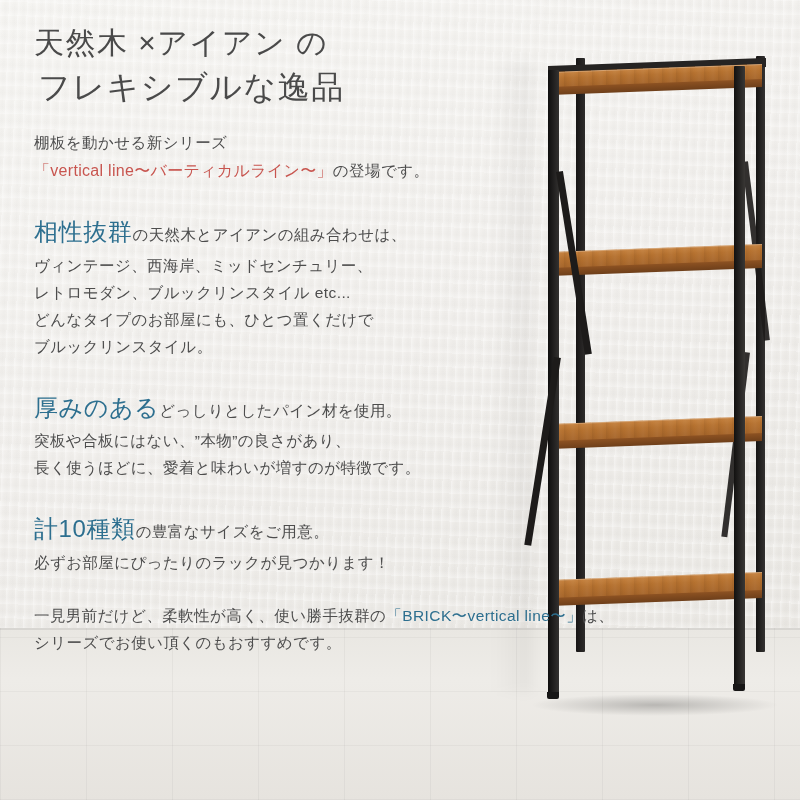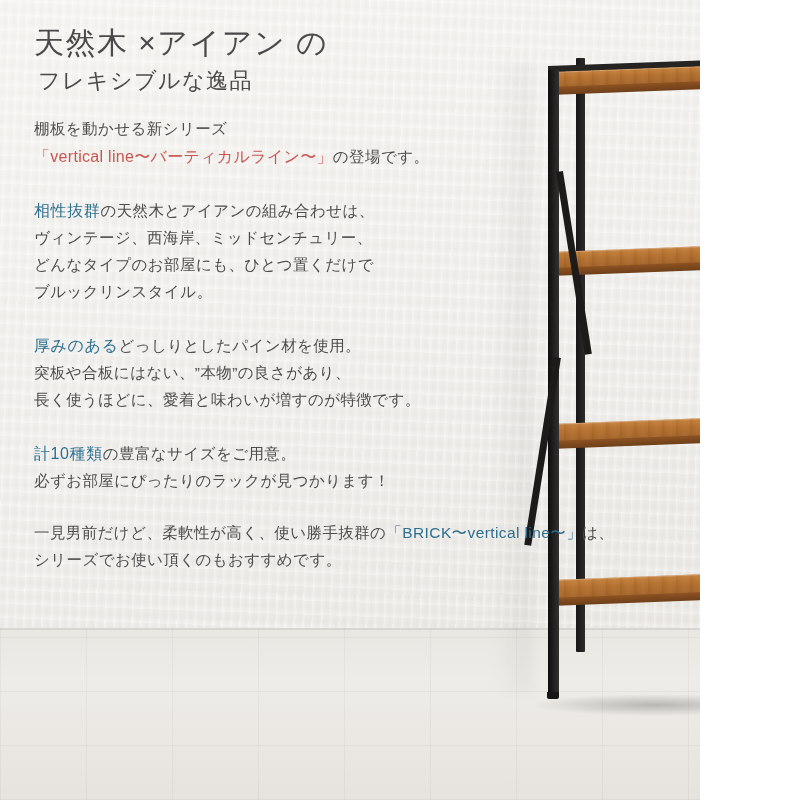--- a/index.html
+++ b/index.html
@@ -8,21 +8,21 @@
   }
   body {
     width: 800px;
     height: 800px;
     font-family: "Liberation Sans", sans-serif;
     background: #ffffff;
     overflow: hidden;
   }
   .page {
     position: relative;
-    width: 700px;
+    width: 800px;
     height: 800px;
     background: linear-gradient(160deg, #f6f5f2 0%, #f1efec 45%, #eceae6 75%, #e8e5e0 100%);
     overflow: hidden;
   }
   
   .wall-texture {
     position: absolute;
     inset: 0;
     background:
       repeating-linear-gradient(92deg, rgba(255,255,255,0.35) 0px, rgba(255,255,255,0.0) 3px, rgba(0,0,0,0.012) 6px, rgba(255,255,255,0.0) 9px),
@@ -63,40 +63,40 @@
   .headline {
     color: #4a4a4a;
     font-size: 30px;
     line-height: 1.42;
     letter-spacing: 1.5px;
     font-weight: 400;
     margin: 0 0 20px 0;
   }
   .headline .line2 {
     display: block;
-    font-size: 22px;
+    font-size: 32px;
     letter-spacing: 1.5px;
     padding-left: 4px;
   }
   .para {
     margin: 0 0 26px 0;
     color: #4d4d4d;
     font-size: 15.5px;
     line-height: 1.74;
     letter-spacing: 0.4px;
   }
   .para .ln { display: block; white-space: nowrap; }
   .lead {
     color: #2d6f8f;
     font-size: 18.5px;
     letter-spacing: 0.6px;
   }
   .lead-sm {
     color: #2d6f8f;
-    font-size: 16px;
+    font-size: 24px;
     letter-spacing: 0.6px;
   }
   .accent-red {
     color: #c8554f;
     font-size: 16px;
     letter-spacing: 0.3px;
   }
   .accent-blue {
     color: #2d6f8f;
   }
@@ -257,20 +257,21 @@
     </h1>
 
     <p class="para">
       <span class="ln">棚板を動かせる新シリーズ</span>
       <span class="ln"><span class="accent-red">「vertical line〜バーティカルライン〜」</span><span>の登場です。</span></span>
     </p>
 
     <p class="para">
       <span class="ln"><span class="lead-sm">相性抜群</span><span>の天然木とアイアンの組み合わせは、</span></span>
       <span class="ln">ヴィンテージ、西海岸、ミッドセンチュリー、</span>
+      <span class="ln">レトロモダン、ブルックリンスタイル etc...</span>
       <span class="ln">どんなタイプのお部屋にも、ひとつ置くだけで</span>
       <span class="ln">ブルックリンスタイル。</span>
     </p>
 
     <p class="para">
       <span class="ln"><span class="lead-sm">厚みのある</span><span>どっしりとしたパイン材を使用。</span></span>
       <span class="ln">突板や合板にはない、”本物”の良さがあり、</span>
       <span class="ln">長く使うほどに、愛着と味わいが増すのが特徴です。</span>
     </p>
 

